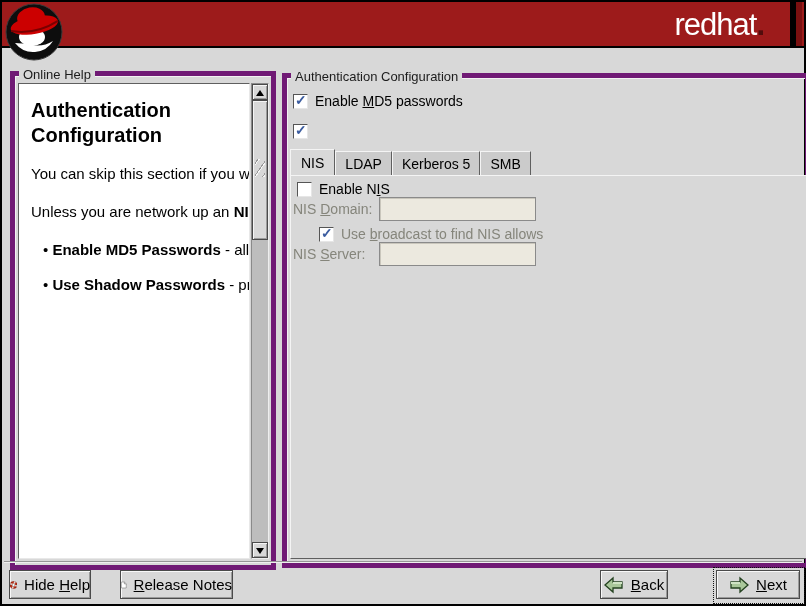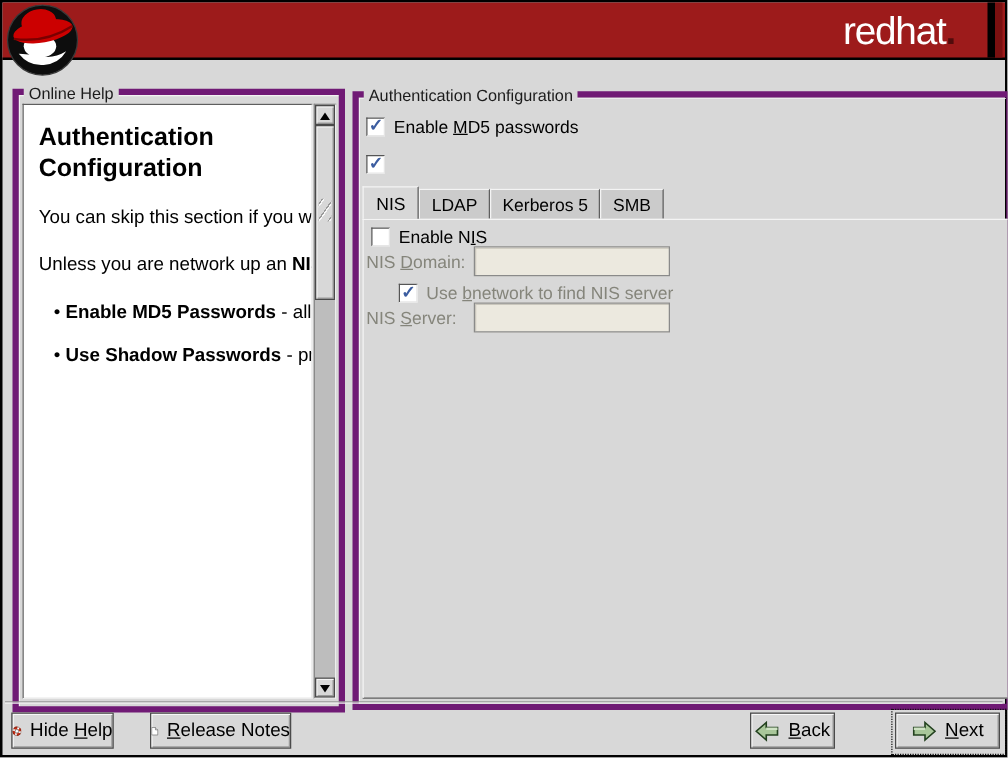--- a/index.html
+++ b/index.html
@@ -126,21 +126,21 @@
     </div>
 
     <div class="page">
       <div class="chk" style="left:6px;top:6px;"></div>
       <div class="chk-label u-run" style="left:28px;top:5px;"><span>Enable N</span><span style="text-decoration: underline;">I</span><span>S</span></div>
 
       <div class="field-label dim u-run" style="left:2px;top:25px;"><span>NIS </span><span style="text-decoration: underline;">D</span><span>omain:</span></div>
       <input class="entry" style="left: 88px; top: 21px;" disabled="" value="">
 
       <div class="chk on" style="left:28px;top:51px;"></div>
-      <div class="chk-label dim u-run" style="left:50px;top:50px;"><span>Use </span><span style="text-decoration: underline;">b</span><span>network to find NIS server</span></div>
+      <div class="chk-label dim u-run" style="left:50px;top:50px;"><span>Use </span><span style="text-decoration: underline;">b</span><span>roadcast to find NIS allows</span></div>
 
       <div class="field-label dim u-run" style="left:2px;top:70px;"><span>NIS </span><span style="text-decoration: underline;">S</span><span>erver:</span></div>
       <input class="entry" style="left: 88px; top: 66px;" disabled="" value="">
     </div>
   </div>
 
   <div class="separator"></div>
 
   <div class="btn" style="left:7px;top:568px;width:82px;text-align:center;">
     <svg width="18" height="18" viewBox="0 0 18 18">

